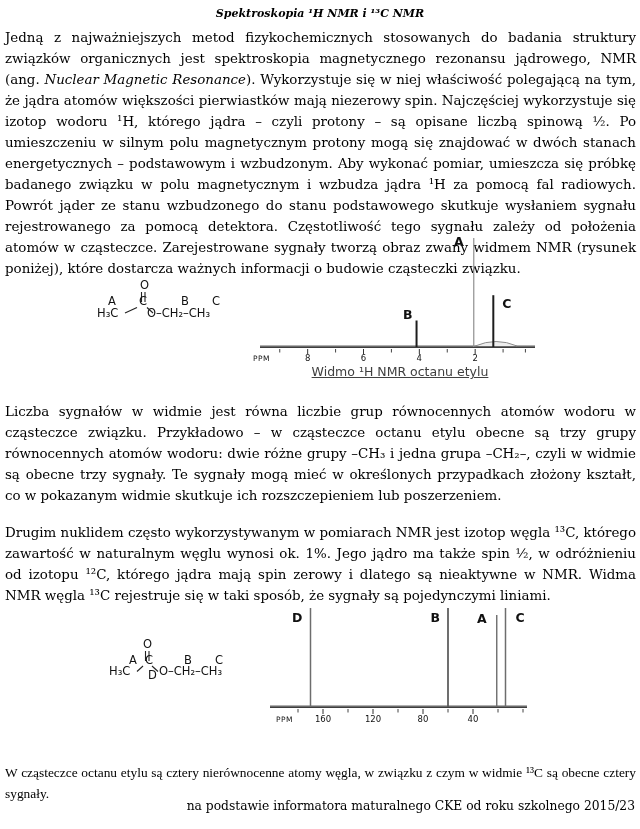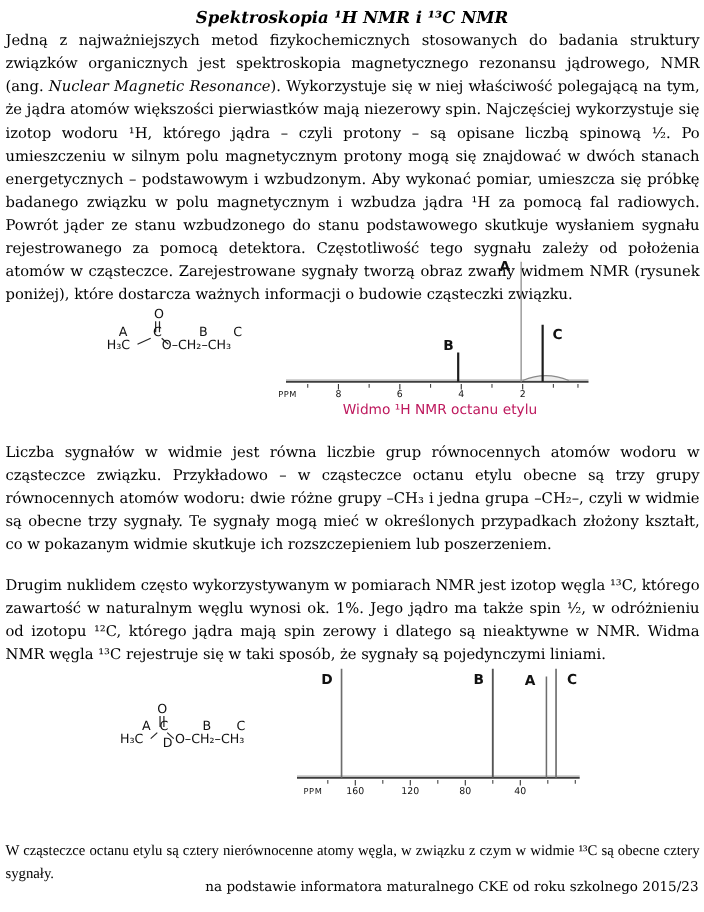--- a/index.html
+++ b/index.html
@@ -1,35 +1,35 @@
 <!DOCTYPE html>
 <html><head>
 <meta charset="utf-8">
 <style>
   * { margin:0; padding:0; box-sizing:border-box; }
   html,body { background:#fff; }
   body { width:640px; height:829px; position:relative; font-family:"DejaVu Serif", serif; color:#000; overflow:hidden; }
   .page { position:absolute; left:0; top:0; width:640px; height:829px; background:#ffffff; }
   .doc-title { position:absolute; top:7px; left:0; width:640px; text-align:center;
-    font-weight:bold; font-style:italic; font-size:15px; }
+    font-weight:bold; font-style:italic; font-size:11px; }
   .para { position:absolute; left:5px; width:631px; font-size:13.4px; line-height:21px;
     text-align:justify; }
   #p1 { top:27px; }
   #p2 { top:401px; }
   #p3 { top:503px;margin-top:19px; }
   #p4 { top:762px;font-family:Liberation Serif, serif; }
   .attribution { position:absolute; top:799px; left:5px; width:630px; text-align:right;
     font-size:12.3px; }
   .spec-svg, .struct-svg { position:absolute; }
   #spec-h1  { left:250px; top:228px; }
   #struct-h1 { left:95px;  top:272px; }
   #spec-c13 { left:265px; top:600px; }
   #struct-c13{ left:105px; top:635px; }
   .caption { position:absolute; font-family:"DejaVu Sans", sans-serif; font-size:12.5px;
-    color:#be185d; text-align:center; }
+    color:#404040; text-align:center;text-decoration:underline; }
   #cap-h1  { left:250px; top:364px; width:300px; }
   #cap-c13 { left:280px; top:727px; width:280px; }
   .struct-text { font-family:"DejaVu Sans", sans-serif; font-size:11.5px; fill:#111; }
   .bond { stroke:#222; stroke-width:1.1; }
 </style>
 </head>
 <body>
 
 <div class="page">
 

